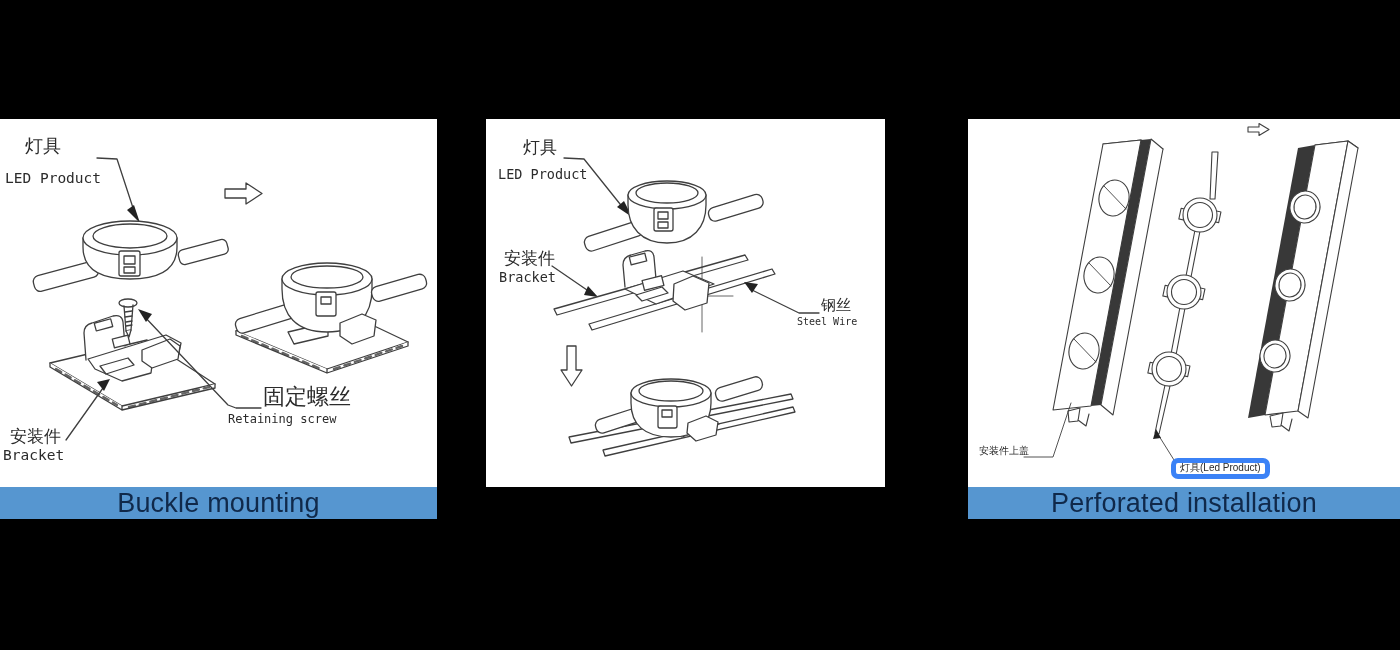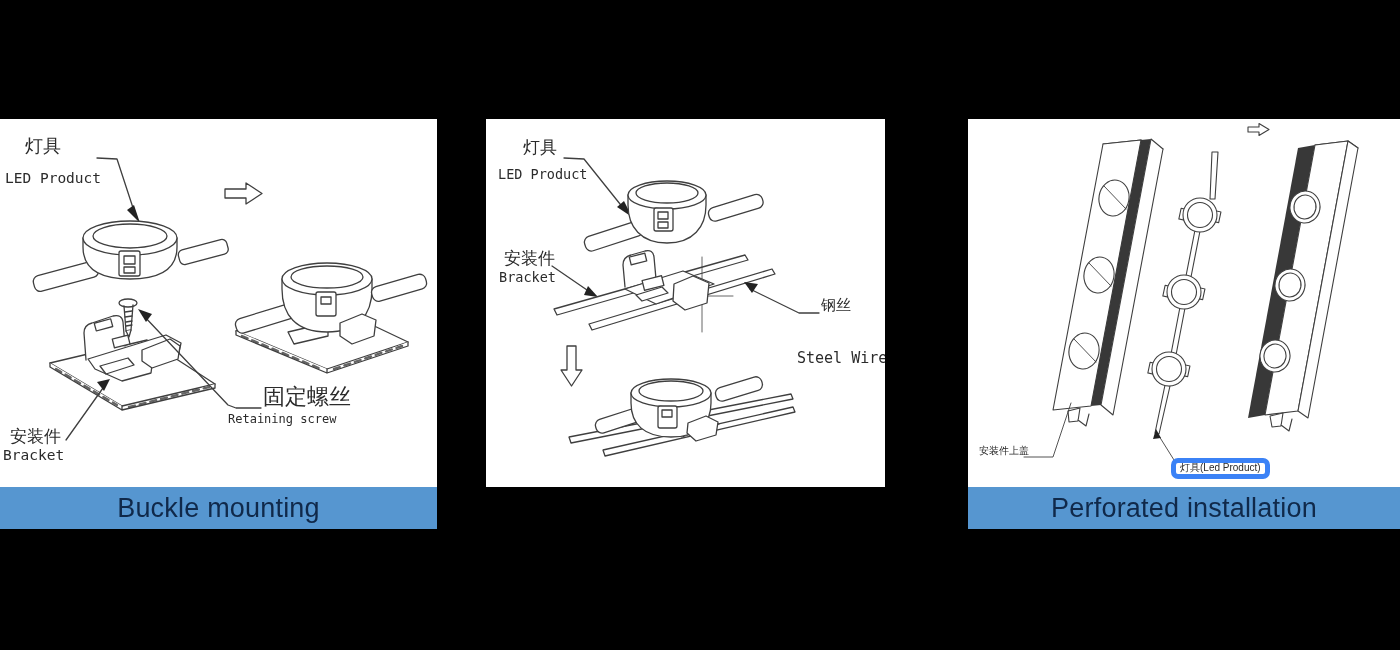--- a/index.html
+++ b/index.html
@@ -5,21 +5,21 @@
   :root{
     --bg:#000000; --panel-bg:#ffffff; --cap-bg:#5696d0; --cap-fg:#10294a;
     --ink:#3f3f3f; --label:#2b2b2b;
   }
   *{margin:0;padding:0;box-sizing:border-box;}
   html,body{width:1400px;height:650px;overflow:hidden;}
   body{background:var(--bg);font-family:"Liberation Sans",sans-serif;position:relative;}
   .panel{position:absolute;top:119px;height:410px;background:transparent;}
   .canvas{position:relative;width:100%;height:368px;background:var(--panel-bg);overflow:hidden;}
   .canvas svg{position:absolute;left:0;top:0;width:100%;height:100%;}
-  .caption{height:42px;background:var(--cap-bg);color:var(--cap-fg);
+  .caption{height:32px;background:var(--cap-bg);color:var(--cap-fg);
     display:flex;align-items:center;justify-content:center;
     font-size:27px;font-weight:500;letter-spacing:.2px;
     font-family:"Liberation Sans",sans-serif;}
   .lbl{position:absolute;color:var(--label);white-space:nowrap;line-height:1.05;}
   .zh{font-family:"Liberation Sans",sans-serif;}
   .en{font-family:"DejaVu Sans Mono","Liberation Mono",monospace;}
   .boxed{border:5px solid #3b82f6;border-radius:7px;padding:0 4px;background:#fff;}
   #p1{left:0;width:437px;}
   #p2{left:486px;width:399px;}
   #p3{left:968px;width:432px;}
@@ -166,21 +166,21 @@
           <rect x="176" y="291" width="10" height="7" fill="#fff"></rect>
           <polygon points="202,304 220,297 232,303 230,316 210,322 201,314" fill="#fff"></polygon>
         </g>
       </g>
     </svg>
     <div class="lbl zh" style="left:37px;top:20px;font-size:17px;">灯具</div>
     <div class="lbl en" style="left:12px;top:48px;font-size:13.5px;">LED Product</div>
     <div class="lbl zh" style="left:18px;top:131px;font-size:17px;">安装件</div>
     <div class="lbl en" style="left:13px;top:151px;font-size:13.5px;">Bracket</div>
     <div class="lbl zh" style="left:335px;top:178px;font-size:15px;">钢丝</div>
-    <div class="lbl en" style="left:311px;top:198px;font-size:15px;margin-top:34px;">Steel Wire</div>
+    <div class="lbl en" style="left:311px;top:198px;font-size:10px;">Steel Wire</div>
   </div>
 </div>
 
 <div class="panel" id="p3">
   <div class="canvas">
     <svg viewBox="0 0 432 368">
       <g stroke="#3f3f3f" stroke-width="1.1" fill="none" stroke-linejoin="round" stroke-linecap="round">
 
         <polygon points="280,8 291,8 291,4.5 301,10.5 291,16.5 291,13 280,13" fill="#fff"></polygon>
 

